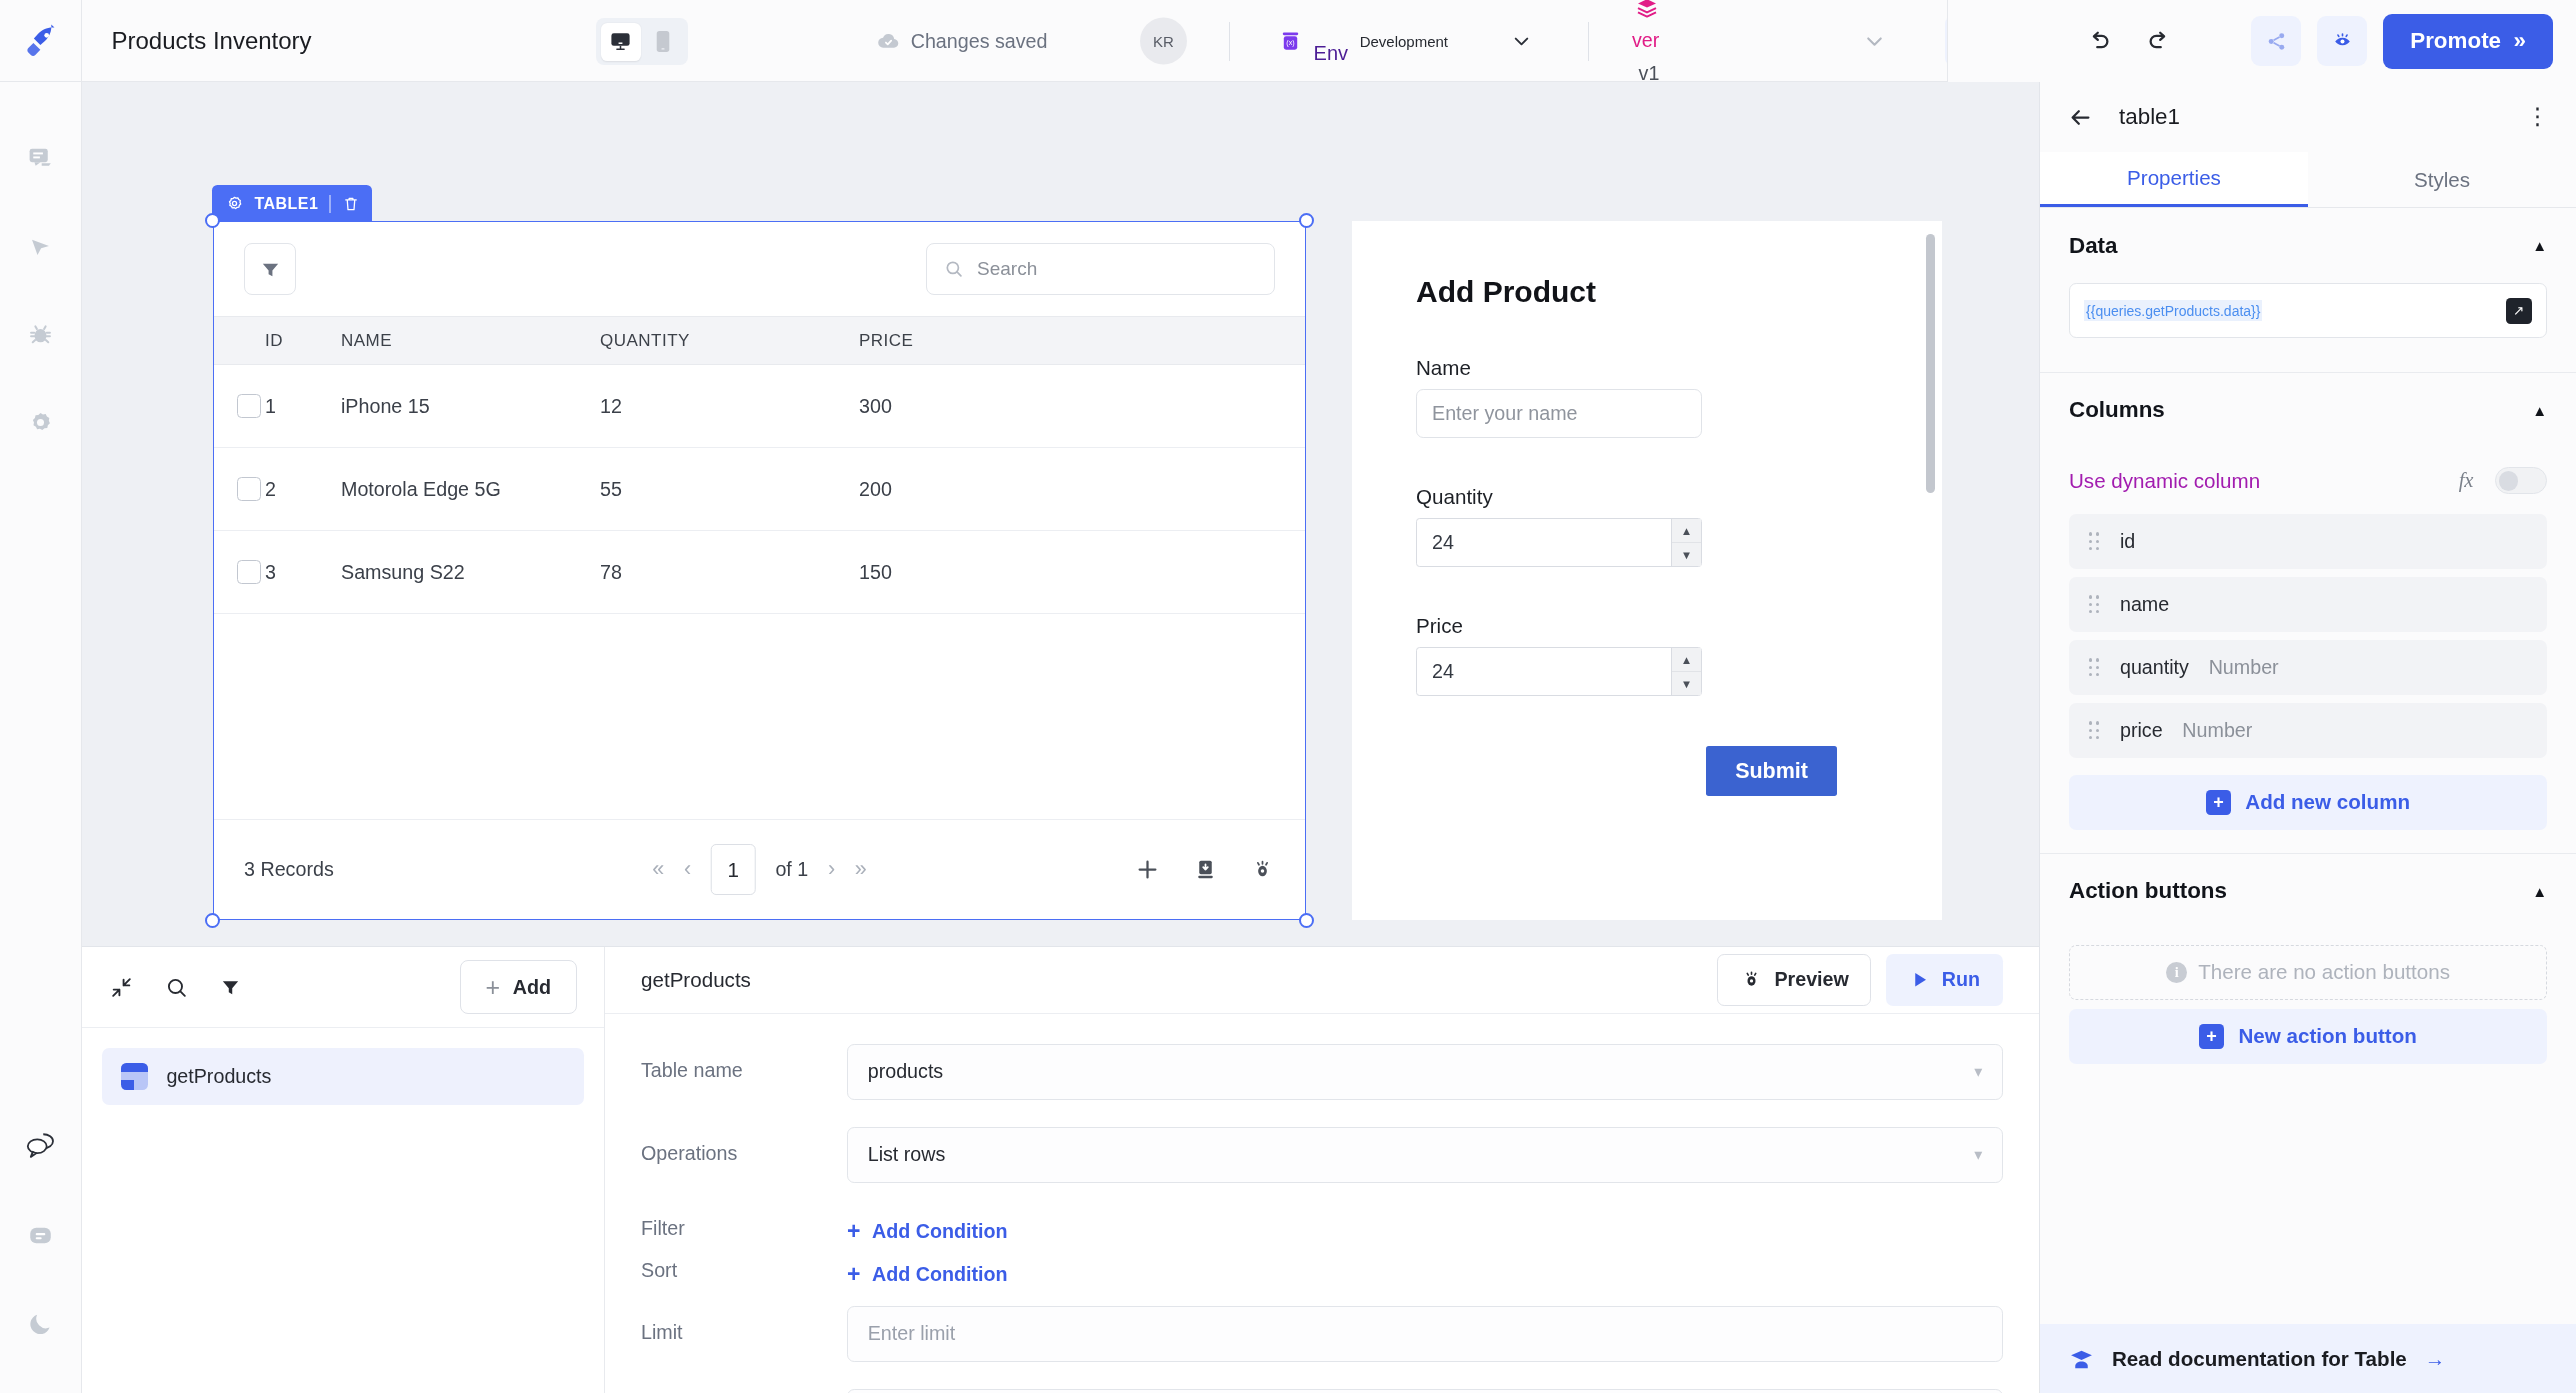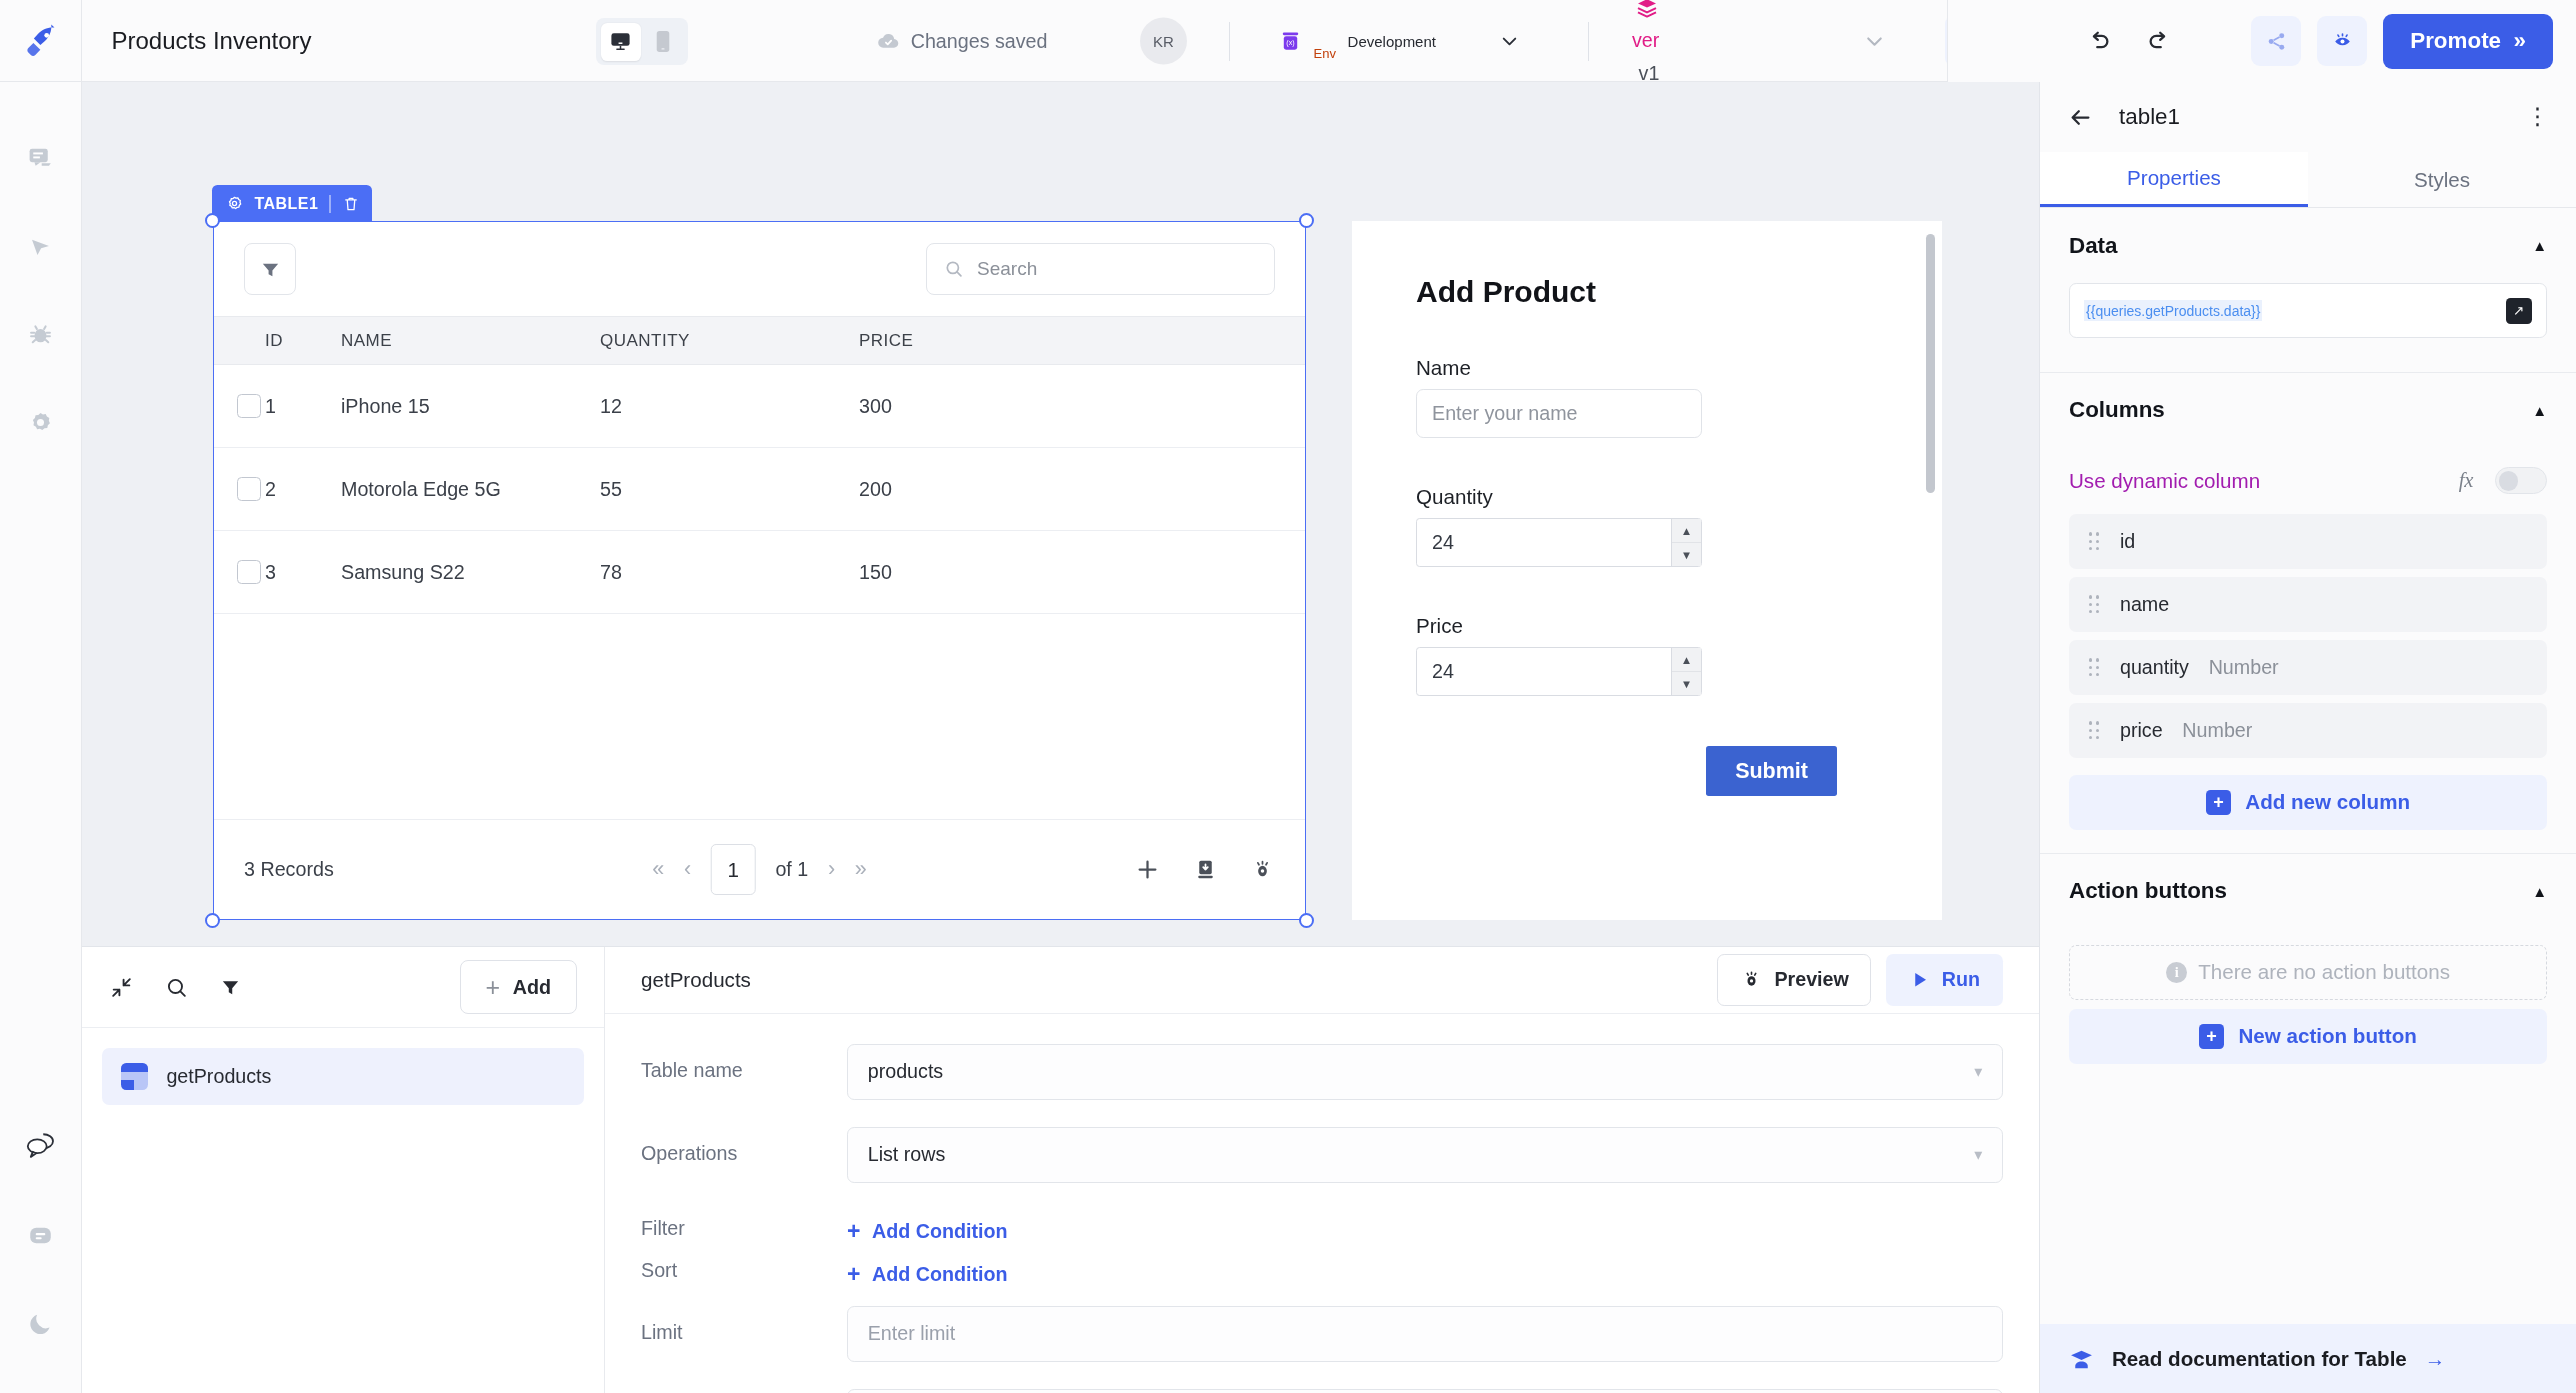--- a/index.html
+++ b/index.html
@@ -38,21 +38,21 @@
   .avatar {
     position: absolute; left: 1140px; top: 50%; transform: translateY(-50%);
     width: 47px; height: 47px; border-radius: 50%; background: #e9eaee;
     display: flex; align-items: center; justify-content: center;
     font-size: 15px; color: #585c66; font-weight: 400;
   }
   .vdiv { position: absolute; width: 0.9px; height: 39px; background: #dfe2e8; top: 21.5px; }
 
   .env-group { position: absolute; left: 1279px; top: 50%; transform: translateY(-50%);
     display: flex; align-items: center; gap: 11.6px; }
-  .env-tag { color: #c2410c; font-size: 13px; margin-top: 24px; }
+  .env-tag { color: #4c1d95; font-size: 20px; margin-top: 24px; }
   .env-val { color: #272a31; font-size: 15px; }
   .chev { color: #9aa0ab; }
 
   .ver-group { position: absolute; left: 1632px; top: 50%; transform: translateY(-50%);
     display: flex; align-items: flex-end; gap: 9.8px; flex-direction: column; }
   .ver-tag { color: #e11d87; font-size: 19.7px; }
   .ver-val { color: #4b5059; font-size: 19.7px; }
 
   .refresh-btn {
     position: absolute; left: 1945px; top: 50%; transform: translateY(-50%);

